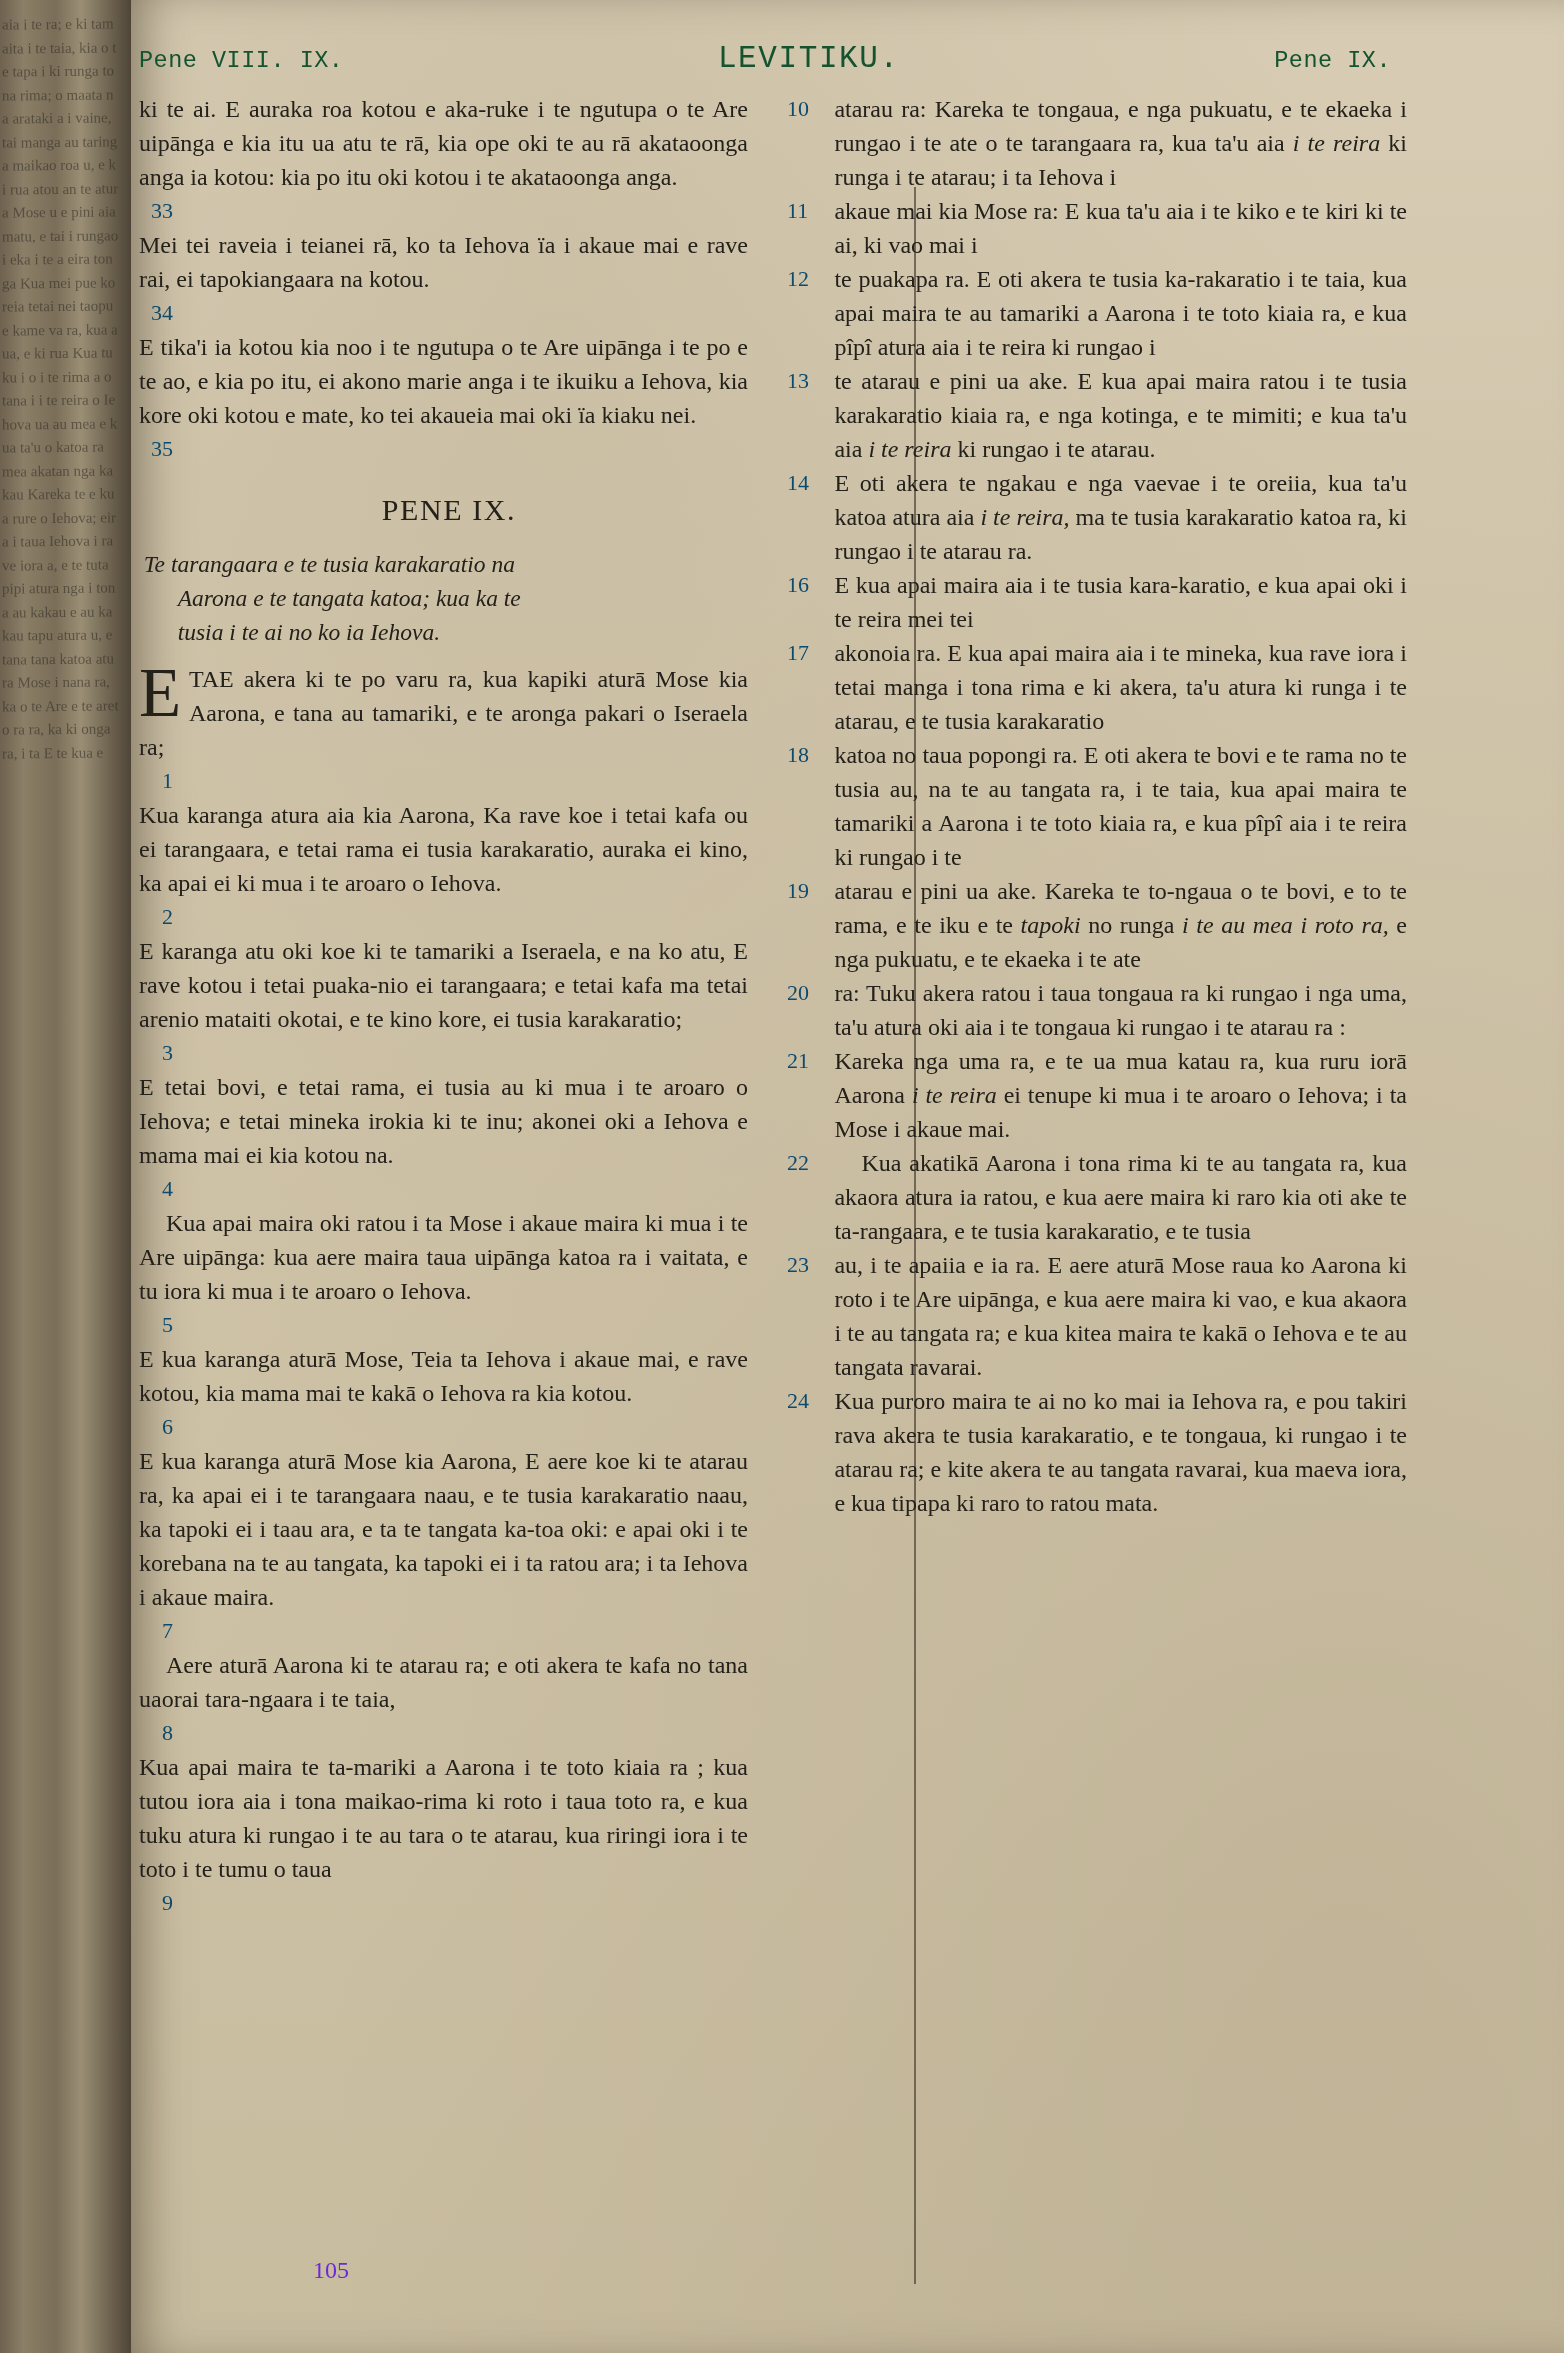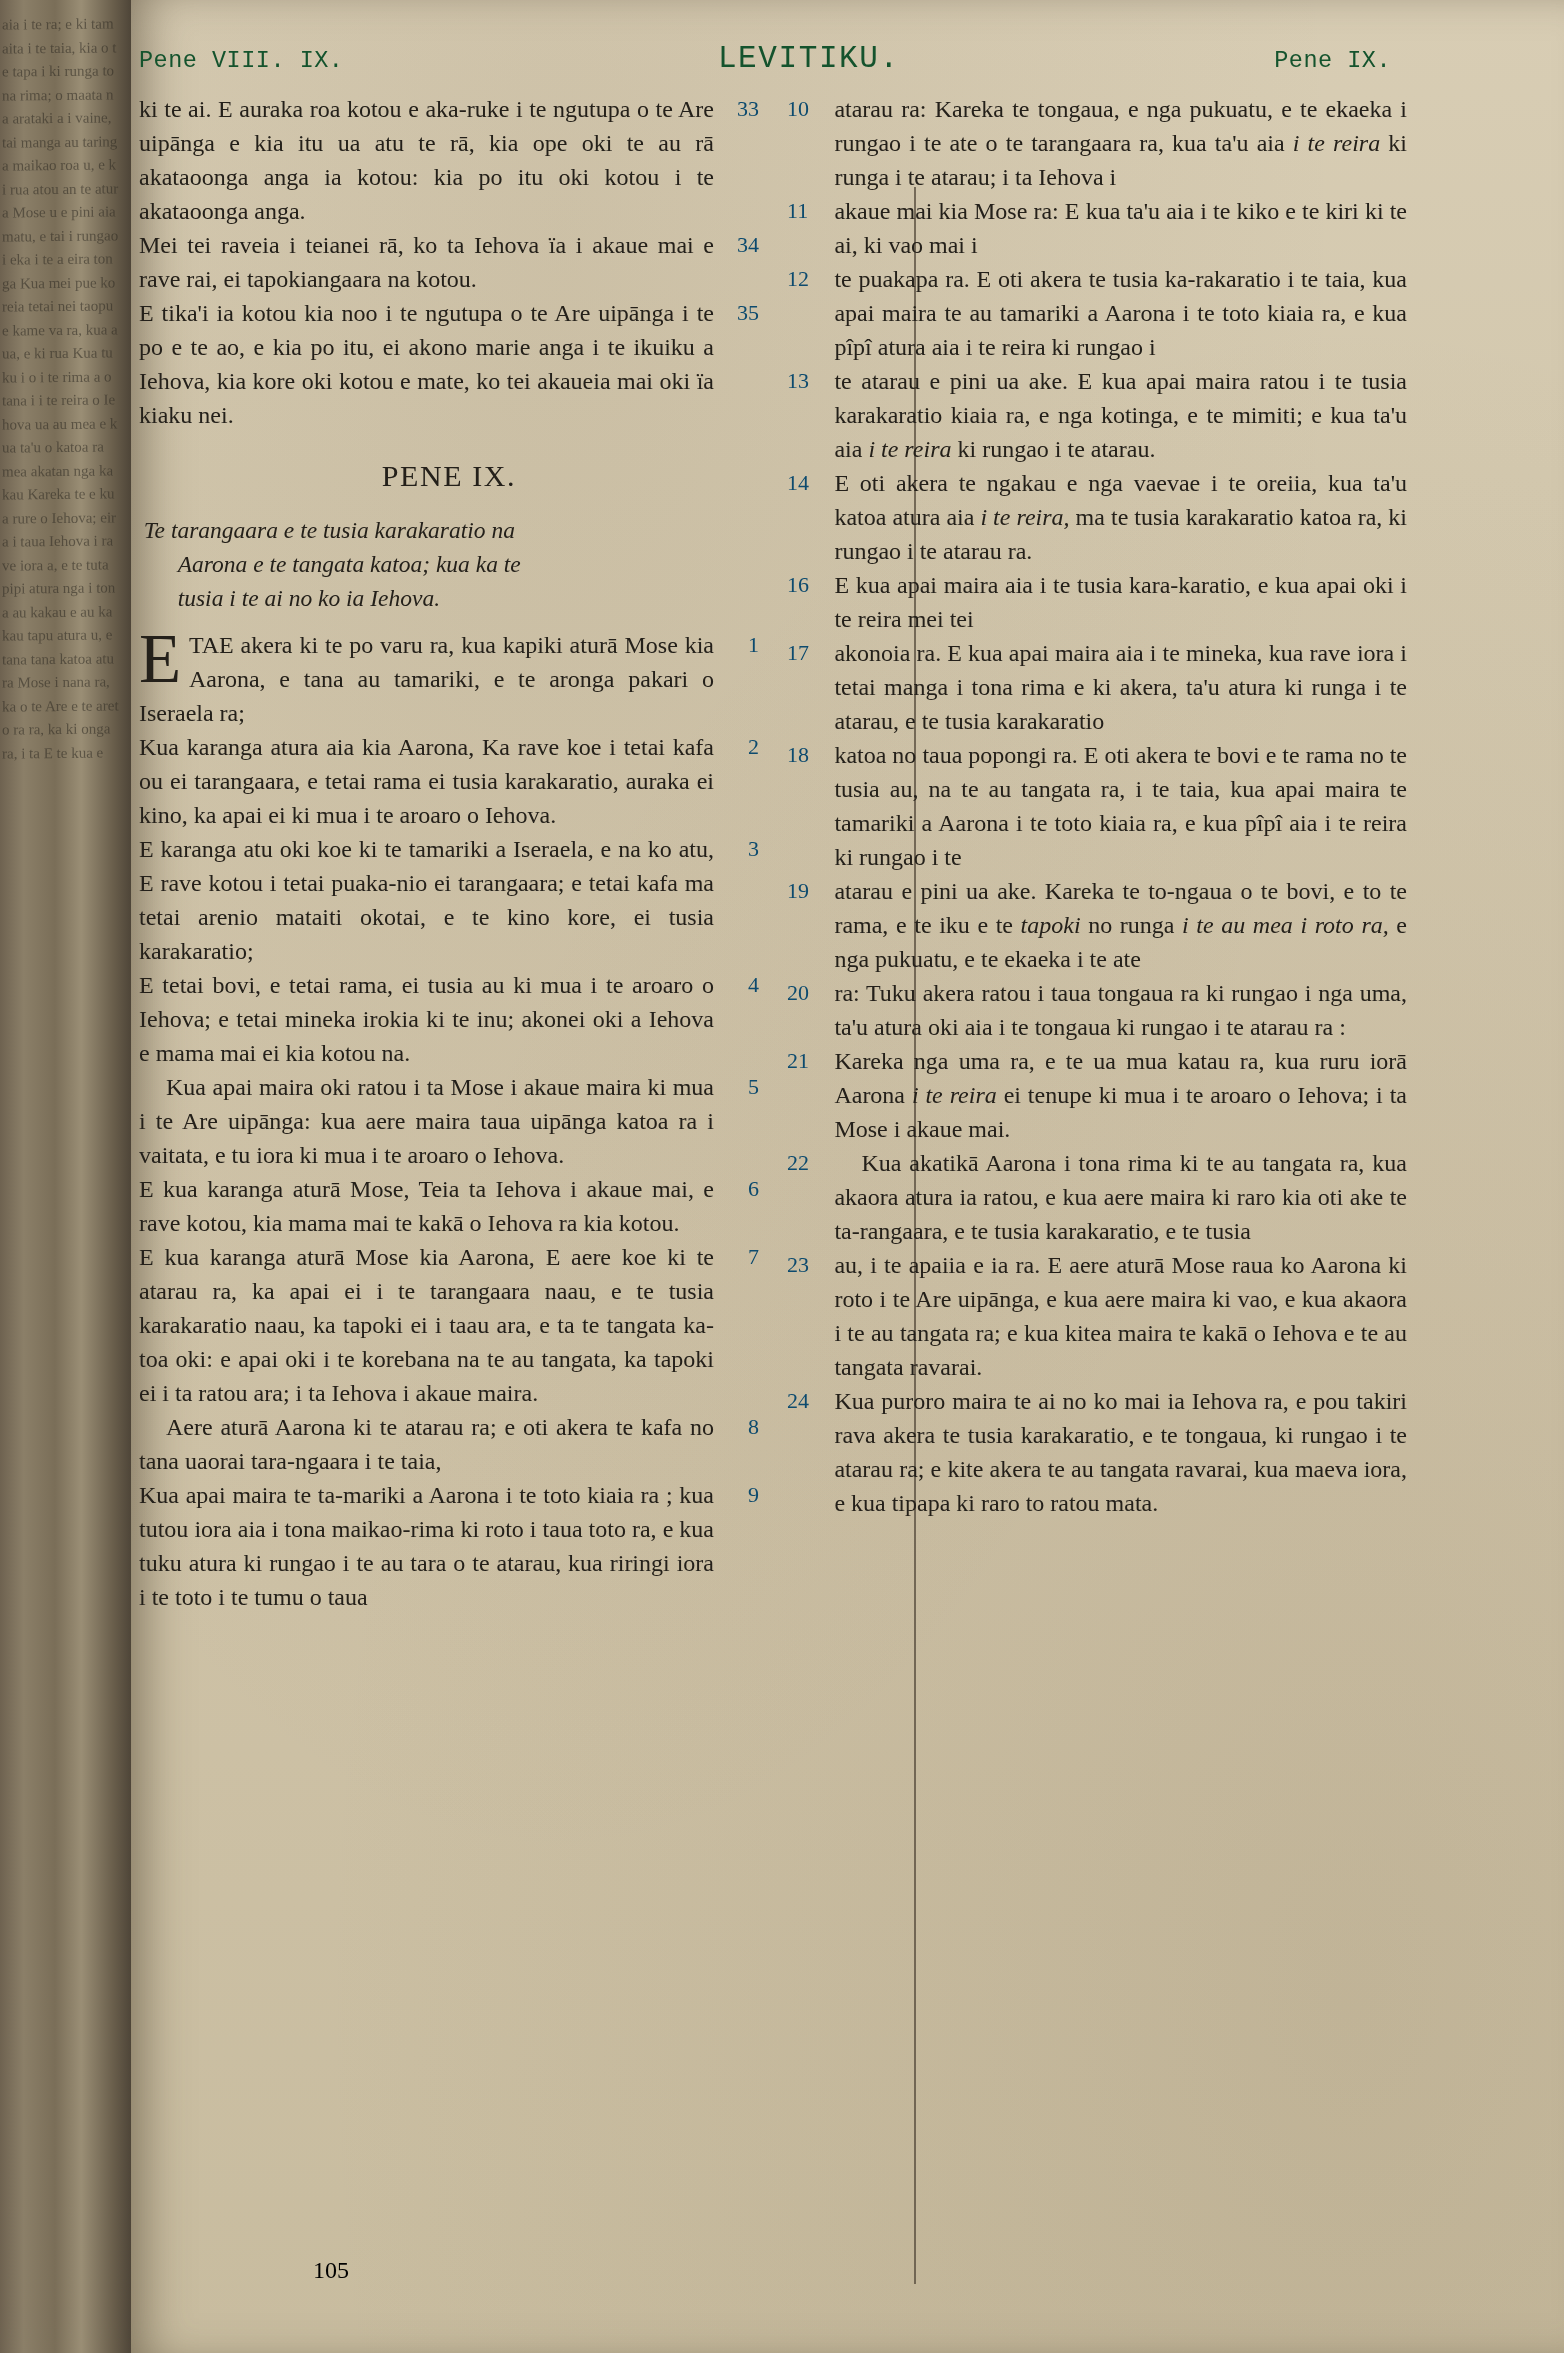--- a/index.html
+++ b/index.html
@@ -134,21 +134,21 @@
     color: #0c4a6e;
   }
   .v .txt {
     flex: 1 1 auto;
     text-align: justify;
     text-justify: inter-word;
     hyphens: manual;
   }
 
   
-  .col-left .v { }
+  .col-left .v { flex-direction: column; }
   .col-left .v .txt { order: 1; padding-right: 11px; }
   .col-left .v .num { order: 2; width: 34px; }
 
   
   .col-right .v .num { width: 38px; padding-right: 9.4px; text-align: left; }
 
   .indent { text-indent: 27px; }
 
   
   .chapter-head {
@@ -180,21 +180,21 @@
     padding: 3.1px 7.8px 0 0;
     font-family: "Liberation Serif", serif;
   }
 
   
   #folio {
     position: absolute;
     left: 313px;
     top: 2257px;
     font-size: 24px;
-    color: #000000;
+    color: #6d28d9;
   }
 </style>
 </head>
 <body>
 
 <div id="page">
 
   <div id="gutter">
     <div class="ghost">aia i te ra; e ki tamaita i te taia, kia o te tapa i ki runga tona rima; o maata na arataki a i vaine, tai manga au taringa maikao roa u, e ki rua atou an te atura Mose u e pini aia matu, e tai i rungao i eka i te a eira tonga Kua mei pue koreia tetai nei taopue kame va ra, kua aua, e ki rua Kua tuku i o i te rima a o tana i i te reira o Iehova ua au mea e kua ta'u o katoa ra mea akatan nga kakau Kareka te e kua rure o Iehova; eira i taua Iehova i rave iora a, e te tuta pipi atura nga i tona au kakau e au kakau tapu atura u, e tana tana katoa atura Mose i nana ra, ka o te Are e te areto ra ra, ka ki onga ra, i ta E te kua e</div>
   </div>

